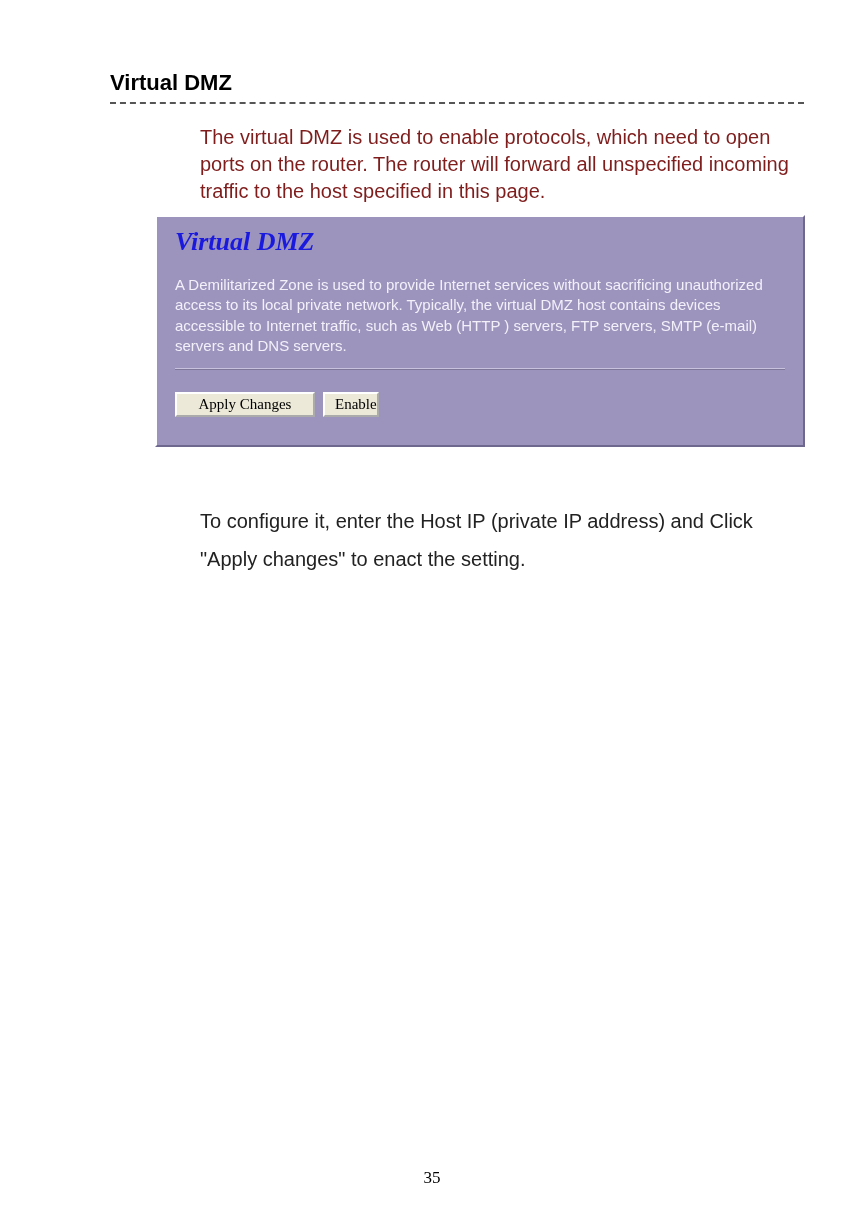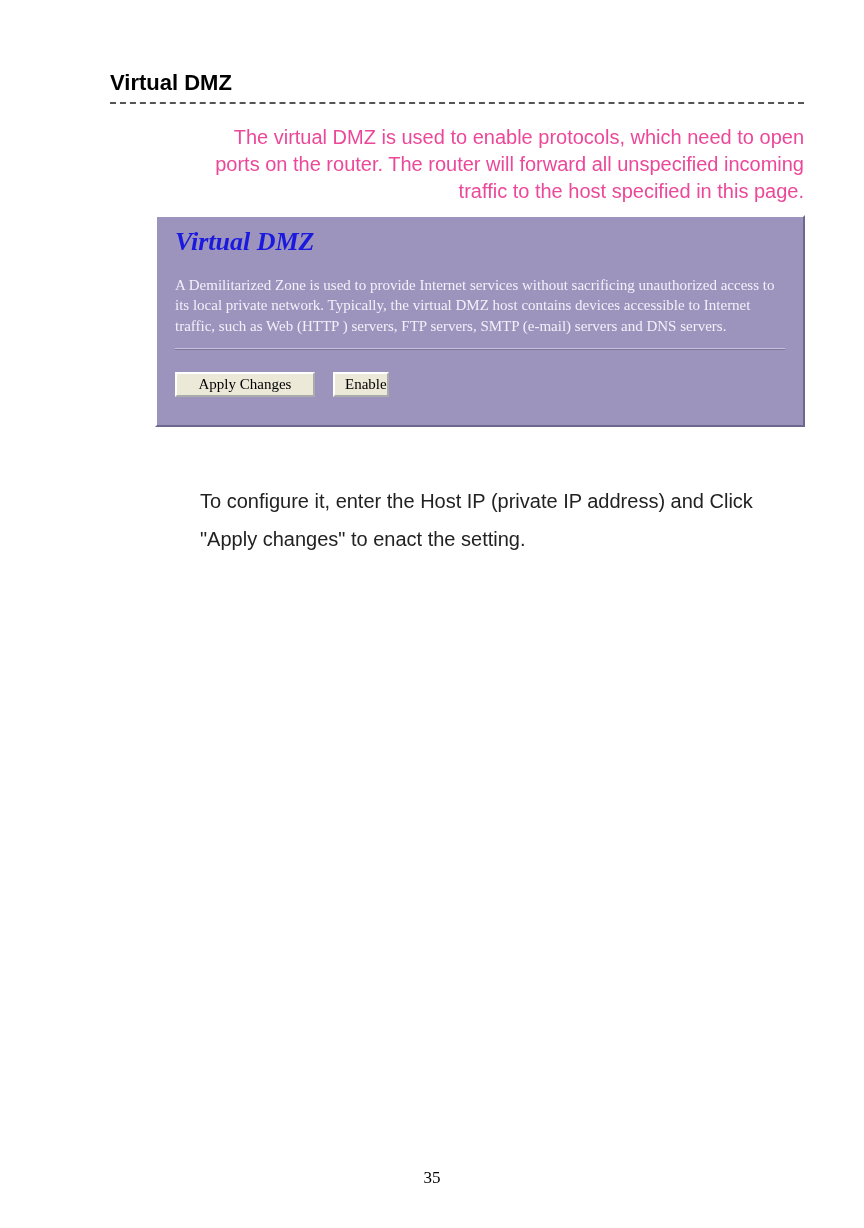--- a/index.html
+++ b/index.html
@@ -25,23 +25,22 @@
   }
   .dashed-rule {
     border: 0;
     border-top: 2px dashed #555;
     margin: 0 0 14px 0;
   }
   .intro-paragraph {
     margin-left: 90px;
     font-size: 20px;
     line-height: 1.35;
-    color: #ec4899;
+    color: #7f1d1d;
     margin-bottom: 10px;
-    text-align: right;
   }
   .panel {
     margin-left: 45px;
     width: 650px;
     background: #9d94bd;
     border-left: 2px solid #fff;
     border-top: 2px solid #fff;
     border-right: 2px solid #6f688e;
     border-bottom: 2px solid #6f688e;
     padding: 10px 18px 28px 18px;
@@ -49,21 +48,21 @@
   }
   .panel-title {
     font-family: "Times New Roman", Times, serif;
     font-size: 26px;
     font-weight: bold;
     font-style: italic;
     color: #1a1adf;
     margin: 0 0 18px 0;
   }
   .panel-desc {
-    font-family: Liberation Serif, serif;
+    font-family: Liberation Sans, sans-serif;
     font-size: 15px;
     color: #f3f0fa;
     line-height: 1.35;
     margin: 0 0 12px 0;
   }
   .panel-hr {
     border: 0;
     border-top: 1px solid #c8c2de;
     border-bottom: 1px solid #7e7799;
     margin: 10px 0 16px 0;
@@ -91,21 +90,21 @@
   .ip-input {
     height: 22px;
     width: 145px;
     background: #fff;
     border: 2px inset #d0cbe0;
     margin-left: 6px;
   }
   .button-row {
     margin-top: 22px;
     display: flex;
-    gap: 18px;
+    gap: 8px;
   }
   .win-button {
     font-family: "Times New Roman", Times, serif;
     font-size: 15px;
     color: #000;
     background: #ece9d8;
     border: 2px outset #fff;
     padding: 2px 10px;
     min-width: 50px;
     text-align: center;

